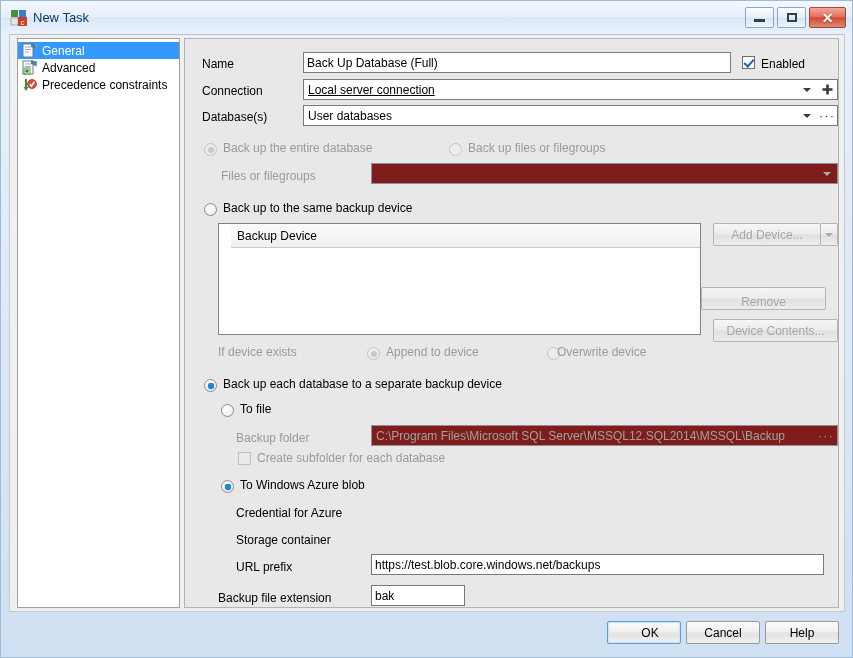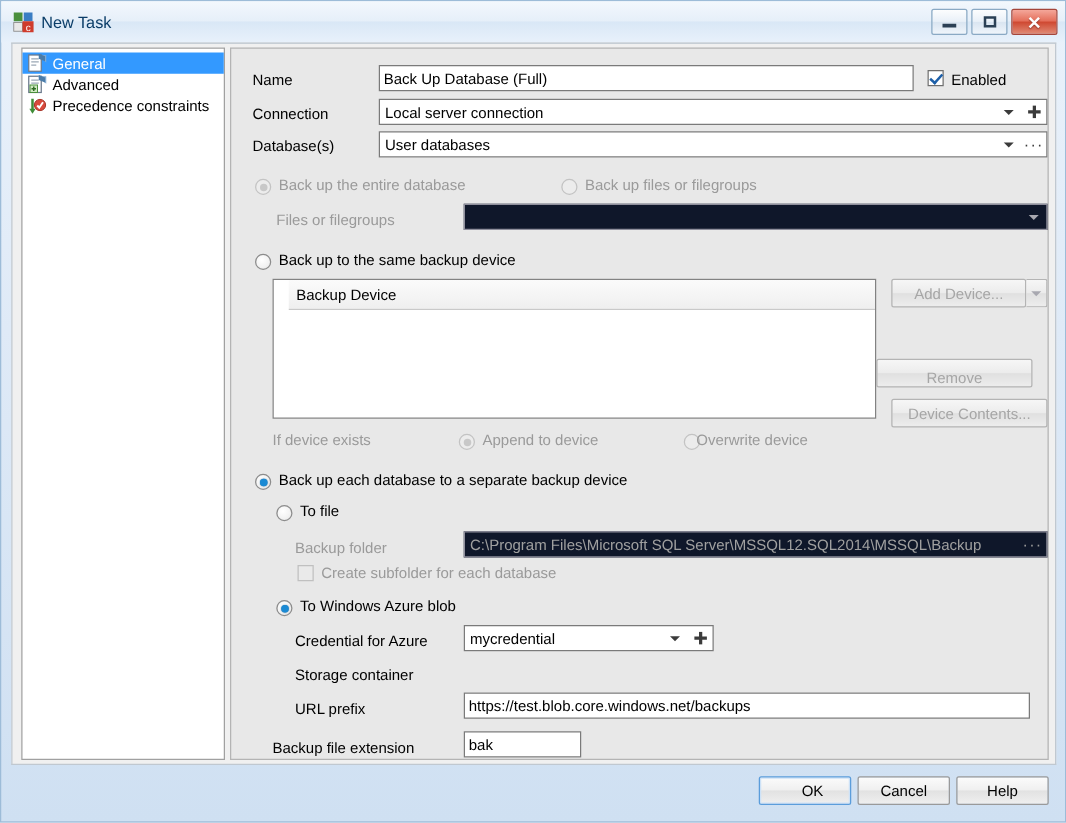--- a/index.html
+++ b/index.html
@@ -111,21 +111,21 @@
     position: absolute;
     background: #ffffff;
     border: 1px solid #7a7a7a;
     height: 21px;
     font-size: 12px;
     display: flex; align-items: center;
     padding-left: 4px;
     white-space: nowrap;
   }
   .combo.disabled {
-    background: #0f172a;
+    background: #7f1d1d;
     border-color: #8f8f9c;
     color: #a0a0a0;
   }
   .cbtn {
     position: absolute; top: 0; bottom: 0;
     width: 16px;
     display: flex; align-items: center; justify-content: center;
   }
   .caret {
     width: 0; height: 0;
@@ -304,21 +304,21 @@
     </div>
 
     <div id="pane">
 
       <div class="lbl" style="left:17px; top:18px;">Name</div>
       <input class="tb" id="name-input" style="left: 118px; top: 13px; width: 428px;" value="Back Up Database (Full)">
       <div class="check on" style="left:557px; top:17px;"></div>
       <div class="lbl" style="left:576px; top:18px;">Enabled</div>
 
       <div class="lbl" style="left:17px; top:45px;">Connection</div>
-      <div class="combo" style="left:118px; top:40px; width:535px;">
+      <div class="combo" style="left:118px; top:40px; width:535px;text-decoration:underline;">
         <span>Local server connection</span>
         <div class="cbtn" style="right:22px;">
             <span class="caret"></span>
           </div>
         <div class="cbtn" style="right:2px;">
           <svg width="11" height="11" viewBox="0 0 11 11">
             <rect x="4.2" y="0.5" width="2.6" height="10" fill="#3b3b3b"></rect>
             <rect x="0.5" y="4.2" width="10" height="2.6" fill="#3b3b3b"></rect>
           </svg>
         </div>
@@ -390,32 +390,20 @@
         </div>
       </div>
 
       <div class="check dim" style="left:53px; top:413px;"></div>
       <div class="lbl dim" style="left:72px; top:412px;">Create subfolder for each database</div>
 
       <div class="radio on" style="left:36px; top:441px;"></div>
       <div class="lbl" style="left:55px; top:439px;">To Windows Azure blob</div>
 
       <div class="lbl" style="left:51px; top:467px;">Credential for Azure</div>
-      <div class="combo" style="left:186px; top:461px; width:200px;">
-        <span>mycredential</span>
-        <div class="cbtn" style="right:22px;">
-            <span class="caret"></span>
-          </div>
-        <div class="cbtn" style="right:2px;">
-          <svg width="11" height="11" viewBox="0 0 11 11">
-            <rect x="4.2" y="0.5" width="2.6" height="10" fill="#3b3b3b"></rect>
-            <rect x="0.5" y="4.2" width="10" height="2.6" fill="#3b3b3b"></rect>
-          </svg>
-        </div>
-      </div>
 
       <div class="lbl" style="left:51px; top:494px;">Storage container</div>
 
       <div class="lbl" style="left:51px; top:521px;">URL prefix</div>
       <input class="tb" style="left: 186px; top: 515px; width: 453px;" value="https://test.blob.core.windows.net/backups">
 
       <div class="lbl" style="left:33px; top:552px;">Backup file extension</div>
       <input class="tb" style="left: 186px; top: 546px; width: 94px;" value="bak">
 
     </div>

